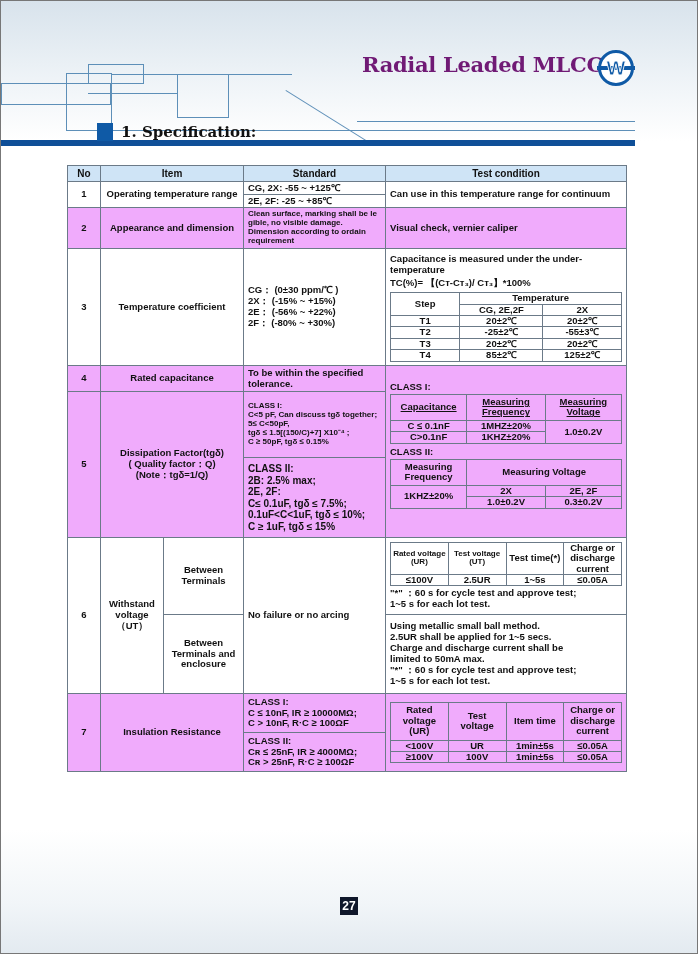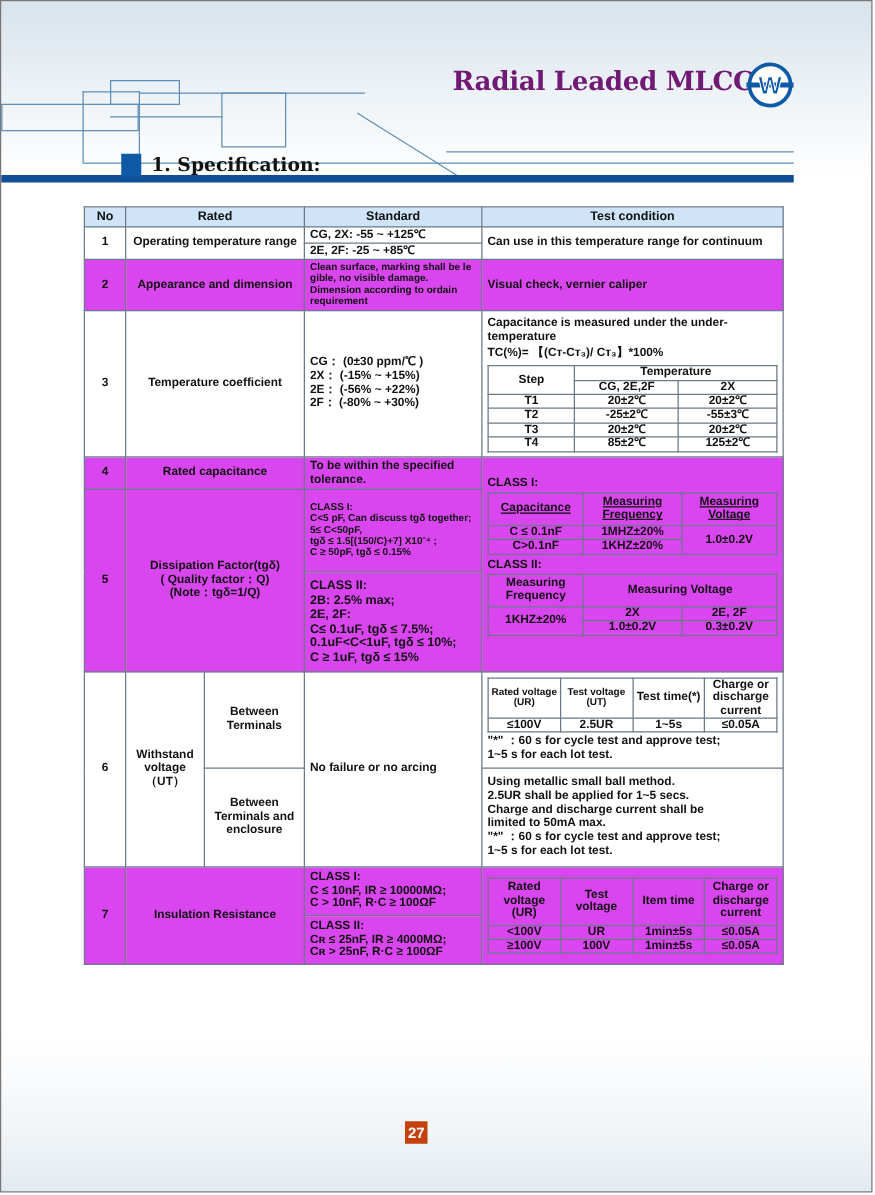--- a/index.html
+++ b/index.html
@@ -46,38 +46,38 @@
     font-size: 9.5px; line-height: 1.15;
   }
   .spec td, .spec th {
     border: 1px solid #6b7a88; padding: 0 4px; vertical-align: middle;
   }
   .spec th {
     background: #cfe4f6; font-weight: bold; font-size: 10px; height: 15px; text-align: center;
   }
   .spec .c { text-align: center; font-weight: bold; }
   .spec .l { text-align: left; font-weight: bold; }
-  .blue td { background: #d946ef; }
+  .blue td { background: #f0abfc; }
   .white td { background: #ffffff; }
   .small { font-size: 8px; line-height: 1.12; font-weight: bold; }
   .ml { white-space: pre-line; }
 
   .inner {
     border-collapse: collapse; width: 100%; table-layout: fixed; font-size: 9.5px;
   }
   .inner td {
     border: 1px solid #6b7a88; padding: 0 2px; text-align: center; font-weight: bold;
     background: transparent !important; line-height: 1.1;
   }
   .inner-label { font-weight: bold; margin: 2px 0 1px 0; }
   .note { font-weight: bold; margin-top: 2px; white-space: pre-line; }
 
   .page-number {
-    position: absolute; left: 324px; top: 897px; width: 18px; height: 18px;
-    background: #c2410c; color: #fff; font-weight: bold; font-size: 12px;
+    position: absolute; left: 340px; top: 897px; width: 18px; height: 18px;
+    background: #0f172a; color: #fff; font-weight: bold; font-size: 12px;
     display: flex; align-items: center; justify-content: center;
   }
   .footer-bg {
     position: absolute; left: 1px; top: 830px; width: 696px; height: 123px;
     background: linear-gradient(to bottom, #ffffff 0%, #f1f5f8 60%, #e3eaf0 100%);
   }
 </style>
 </head>
 <body>
 
@@ -111,21 +111,21 @@
   <colgroup>
     <col style="width:33px">
       <col style="width:63px">
       <col style="width:80px">
       <col style="width:142px">
       <col style="width:241px">
   </colgroup>
   <tbody>
       <tr>
     <th>No</th>
-    <th colspan="2">Rated</th>
+    <th colspan="2">Item</th>
     <th>Standard</th>
     <th>Test condition</th>
   </tr>
 
   <tr class="white" style="height:13px;">
     <td rowspan="2" class="c">1</td>
     <td rowspan="2" colspan="2" class="c">Operating temperature range</td>
     <td class="l">CG, 2X: -55 ~ +125℃</td>
     <td rowspan="2" class="l">Can use in this temperature range for continuum</td>
   </tr>

